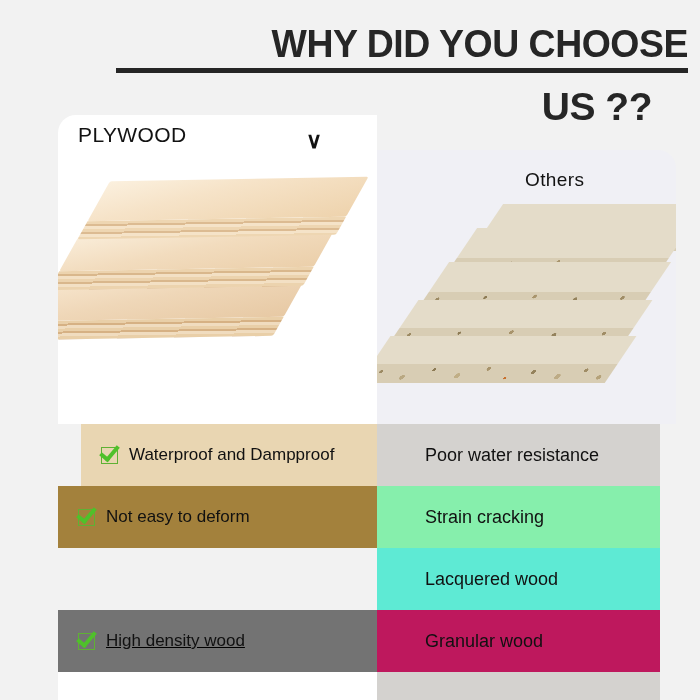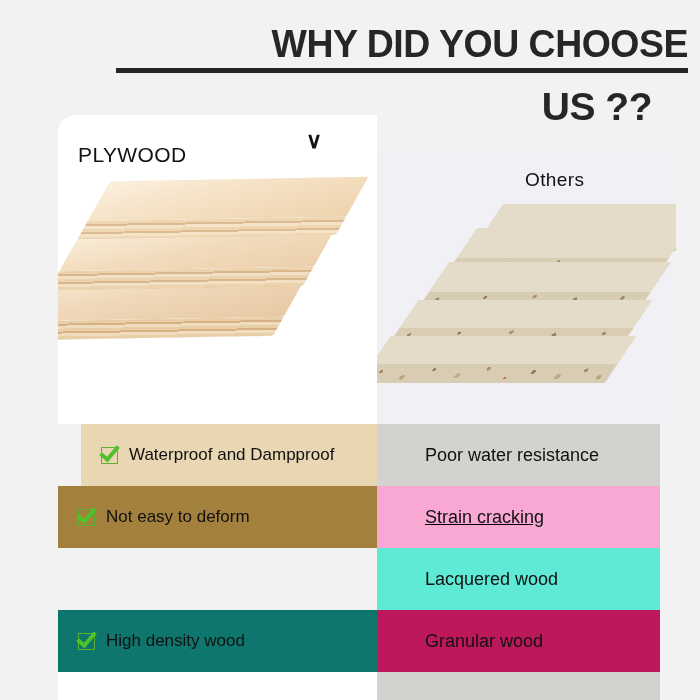--- a/index.html
+++ b/index.html
@@ -88,21 +88,21 @@
 
   .panel-label {
     position: absolute;
     z-index: 6;
     color: #121212;
     font-size: 21px;
     letter-spacing: 0.4px;
   }
   .label-plywood {
     left: 78px;
-    top: 28px;
+    top: 8px;
   }
   .chevron {
     position: absolute;
     left: 306px;
     top: 15px;
     z-index: 6;
     font-size: 22px;
     font-weight: 700;
     color: #111;
     line-height: 1;
@@ -331,33 +331,33 @@
       <div class="cell cell-right" style="background:#d4d2cf;">
         <span class="row-text-right">Poor water resistance</span>
       </div>
     </div>
 
     <div class="row">
       <div class="cell cell-left" style="background:#a3813c;">
         <span class="checkbox"></span>
         <span class="row-text">Not easy to deform</span>
       </div>
-      <div class="cell cell-right" style="background:#f9a8d4;text-decoration:underline;">
+      <div class="cell cell-right" style="background:#86efac;">
         <span class="row-text-right">Strain cracking</span>
       </div>
     </div>
 
     <div class="row">
       <div class="cell cell-right" style="background:#5eead4;">
         <span class="row-text-right">Lacquered wood</span>
       </div>
     </div>
 
     <div class="row">
-      <div class="cell cell-left" style="background:#0f766e;">
+      <div class="cell cell-left" style="background:#737373;text-decoration:underline;">
         <span class="checkbox"></span>
         <span class="row-text">High density wood</span>
       </div>
       <div class="cell cell-right" style="background:#be185d;">
         <span class="row-text-right">Granular wood</span>
       </div>
     </div>
 
   </div>
 

